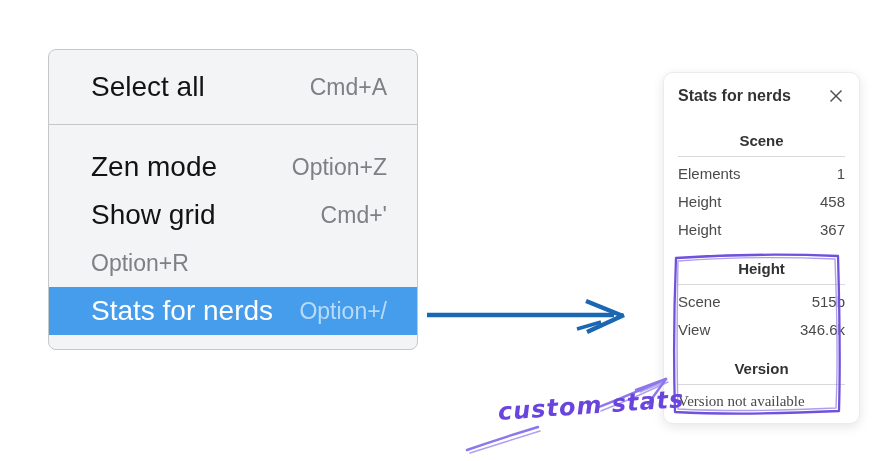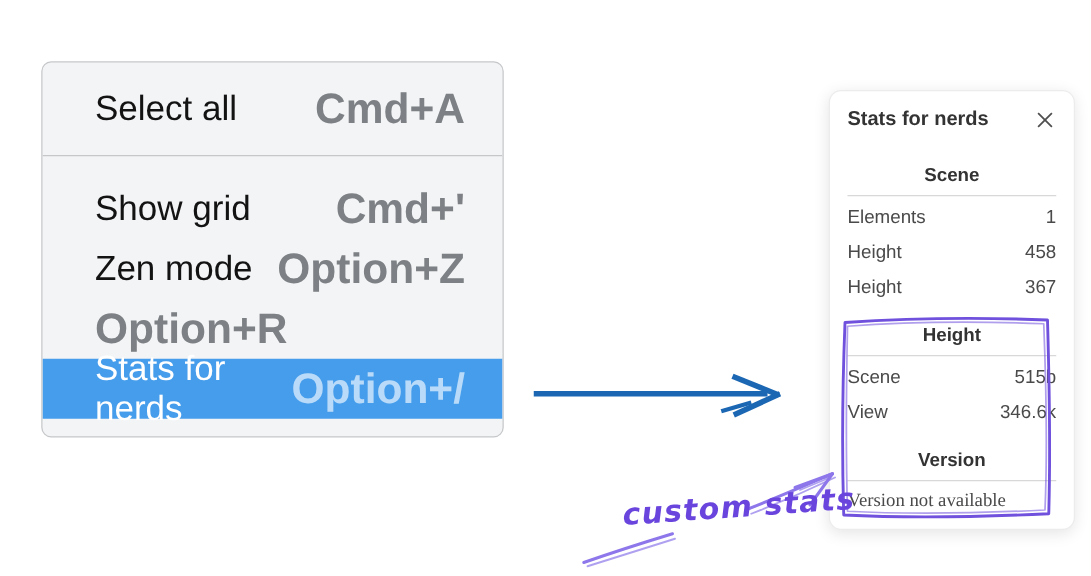--- a/index.html
+++ b/index.html
@@ -3,31 +3,31 @@
 <meta charset="utf-8">
 <style>
   html,body{margin:0;padding:0;background:#fff;}
   #stage{
     position:relative;width:873px;height:461px;background:#ffffff;overflow:hidden;
     font-family:"Liberation Sans",sans-serif;
   }
 
   
   .menu{
-    position:absolute;left:33px;top:49px;width:370px;height:301px;
+    position:absolute;left:48px;top:49px;width:370px;height:301px;
     background:#f3f4f6;border:1px solid #c5c7c9;border-radius:8px;
     box-sizing:border-box;overflow:hidden;
   }
   .menu-section-top{padding:13px 0;}
   .menu-section-main{padding:18px 0 10px 0;}
   .menu-item{
     height:48px;display:flex;align-items:center;justify-content:space-between;
     padding:0 30px 0 42px;font-size:28px;color:#131313;cursor:default;
   }
-  .menu-item .shortcut{color:#7d8084;font-size:34px;font-weight:bold;}
+  .menu-item .shortcut{color:#7d8084;font-size:23px;}
   .menu-item.highlighted{background:#469deb;color:#ffffff;}
   .menu-item.highlighted .shortcut{color:#b9dbf9;}
   .menu-divider{height:1px;background:#c5c7c9;}
 
   
   .stats-panel{
     position:absolute;left:663px;top:72px;width:197px;height:352px;
     background:#ffffff;border:1px solid #ececec;border-radius:10px;
     box-shadow:0 3px 12px rgba(0,0,0,0.10);
     box-sizing:border-box;padding:13px 14px;
@@ -61,26 +61,26 @@
   <div class="menu">
     <div class="menu-section-top">
       <div class="menu-item">
         <span class="label">Select all</span>
         <span class="shortcut">Cmd+A</span>
       </div>
     </div>
     <div class="menu-divider"></div>
     <div class="menu-section-main">
       <div class="menu-item">
+        <span class="label">Zen mode</span>
+        <span class="shortcut">Option+Z</span>
+      </div>
+      <div class="menu-item">
         <span class="label">Show grid</span>
         <span class="shortcut">Cmd+'</span>
-      </div>
-      <div class="menu-item">
-        <span class="label">Zen mode</span>
-        <span class="shortcut">Option+Z</span>
       </div>
       <div class="menu-item">
         <span class="shortcut">Option+R</span>
       </div>
       <div class="menu-item highlighted">
         <span class="label">Stats for nerds</span>
         <span class="shortcut">Option+/</span>
       </div>
     </div>
   </div>

